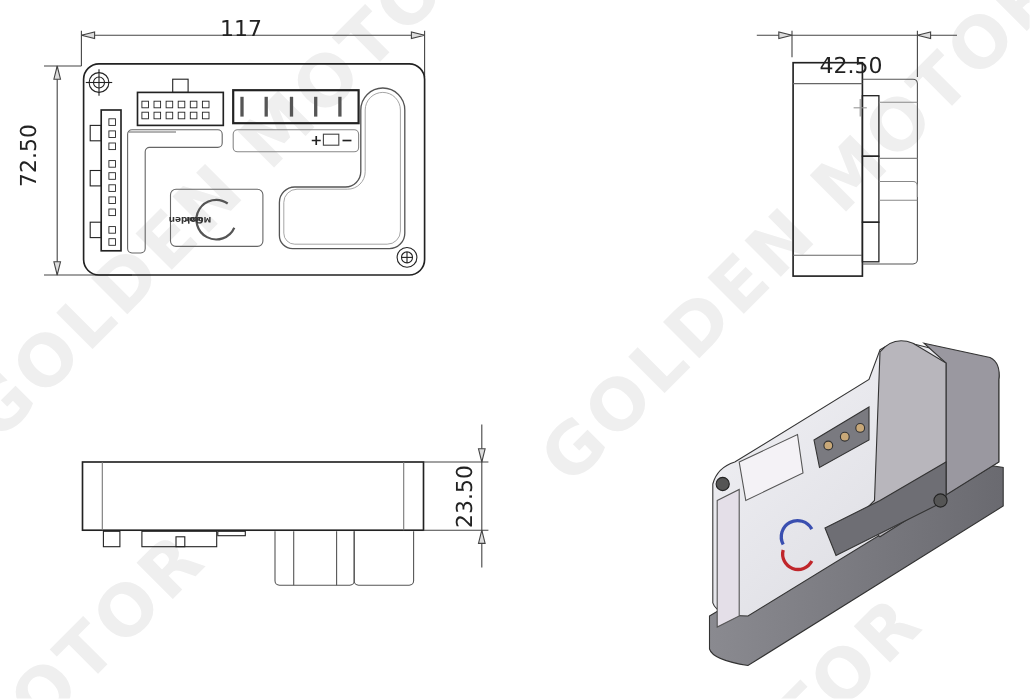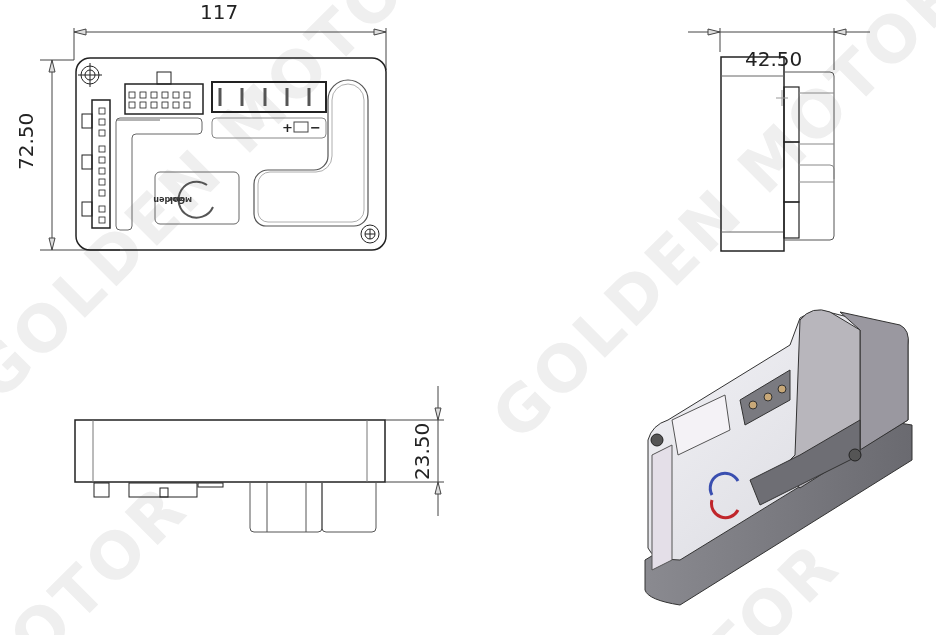--- a/index.html
+++ b/index.html
@@ -93,21 +93,21 @@
 
     <path d="M328 100 a20 20 0 0 1 40 0 v112 a14 14 0 0 1 -14 14 h-88 a12 12 0 0 1 -12 -12 v-30 a14 14 0 0 1 14 -14 h46 a14 14 0 0 0 14 -14 z" stroke="#555" stroke-width="1.2"></path>
     <path d="M332 100 a16 16 0 0 1 32 0 v110 a12 12 0 0 1 -12 12 h-84 a10 10 0 0 1 -10 -10 v-28 a12 12 0 0 1 12 -12 h46 a16 16 0 0 0 16 -16 z" stroke="#999" stroke-width="0.8"></path>
   </g>
   <text x="282" y="132" font-size="13" font-weight="bold" fill="#222">+</text>
   <rect x="294" y="122" width="14" height="10" fill="none" stroke="#444"></rect>
   <text x="310" y="132" font-size="13" font-weight="bold" fill="#222">−</text>
   <text x="215" y="203" font-size="8" font-weight="bold" fill="#333" transform="rotate(180 200 200)">Golden</text>
   <text x="208" y="193" font-size="7" font-weight="bold" fill="#333" transform="rotate(180 200 195)">Motor</text>
 </svg>
-<div class="dim" style="left:200px;top:0;">117</div>
+<div class="dim" style="left:200px;top:14px;">117</div>
 <div class="dim" style="left:14px;top:170px;transform:rotate(-90deg);transform-origin:left top;">72.50</div>
 
 <svg class="layer" viewBox="0 0 936 635">
   <g stroke="#222" fill="none" stroke-width="1">
     <line x1="688" y1="32" x2="720" y2="32" stroke="#444"></line>
     <line x1="720" y1="32" x2="834" y2="32" stroke="#444"></line>
     <line x1="834" y1="32" x2="870" y2="32" stroke="#444"></line>
     <line x1="720" y1="28" x2="720" y2="52" stroke="#444"></line>
     <line x1="834" y1="28" x2="834" y2="70" stroke="#444"></line>
     <path d="M720 32 l-12 -3 v6 z M834 32 l12 -3 v6 z" fill="#ddd" stroke="#444"></path>

